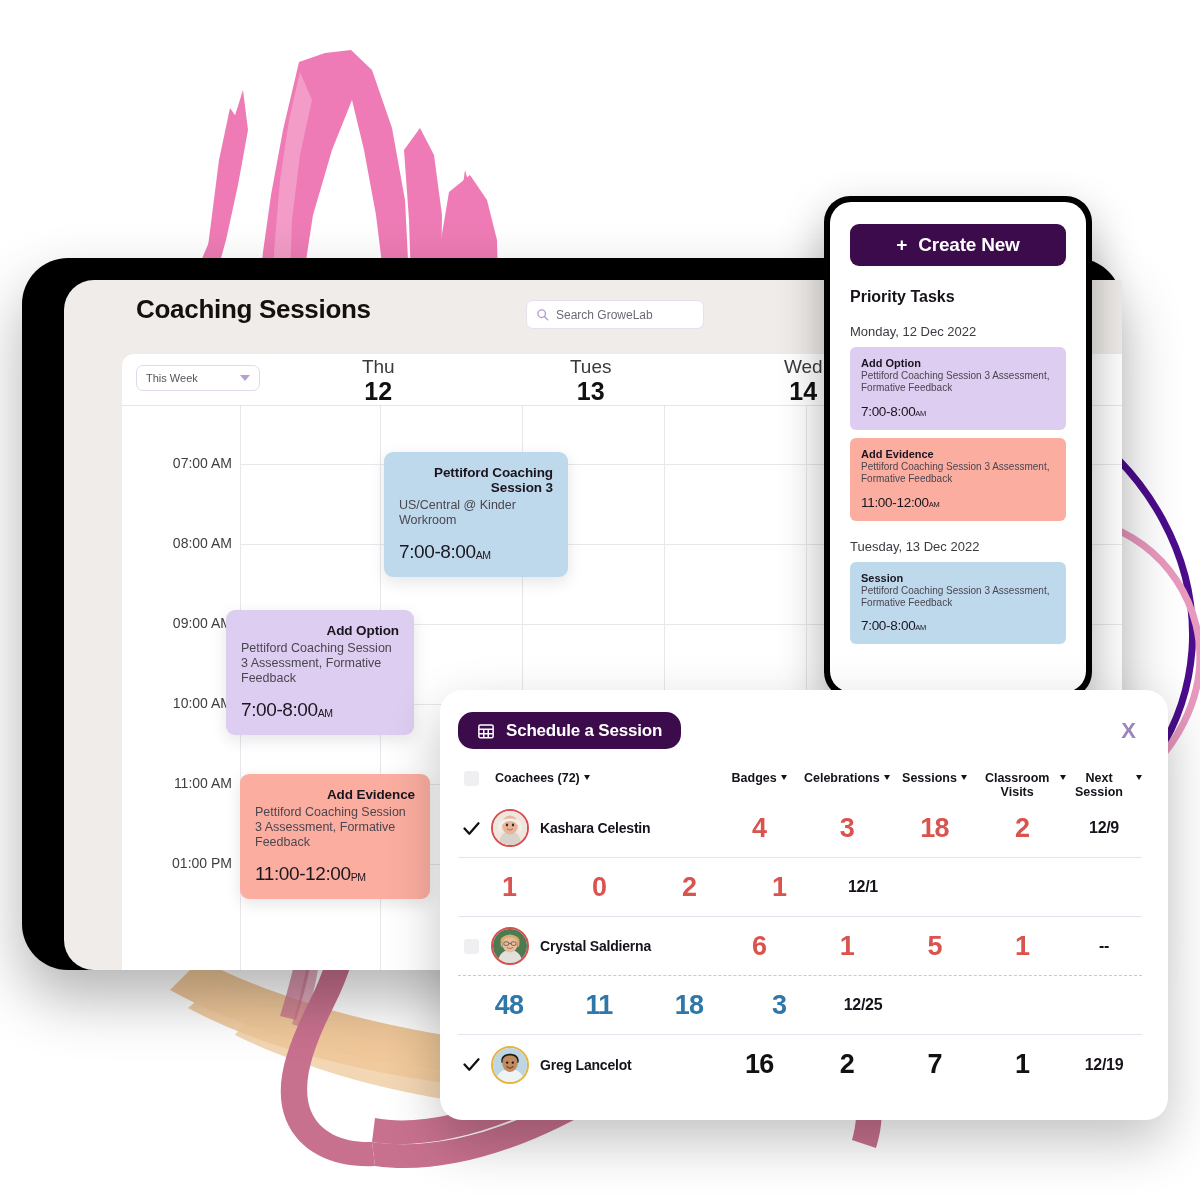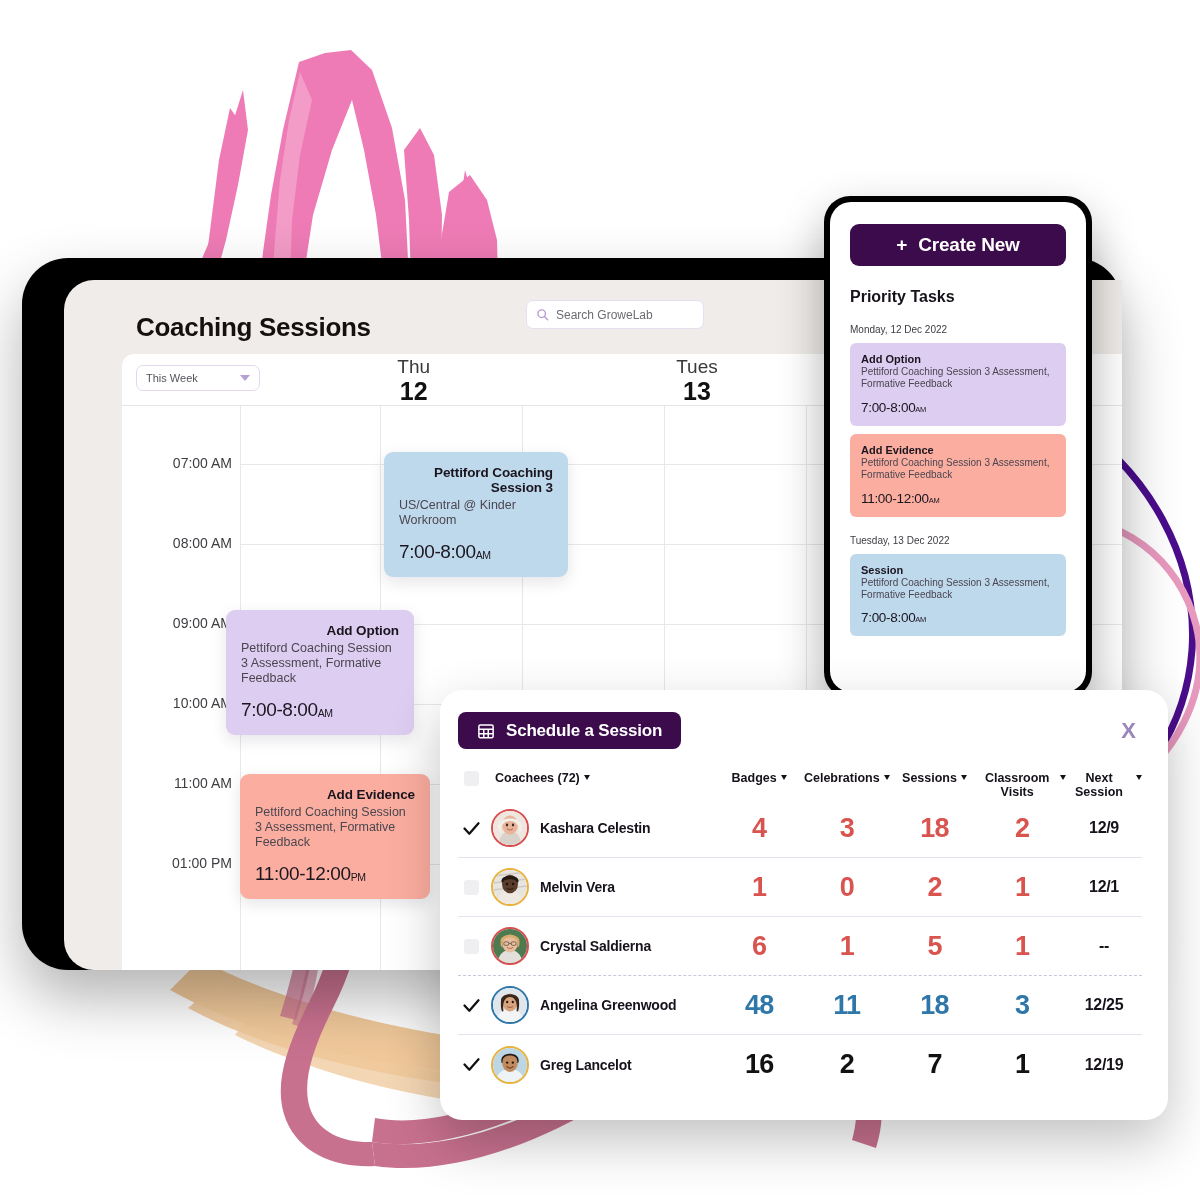--- a/index.html
+++ b/index.html
@@ -21,21 +21,21 @@
   }
   .tablet-screen {
     position: absolute; left: 42px; top: 22px;
     width: 1058px; height: 690px;
     background: #efece9;
     border-radius: 30px 0 0 30px;
     overflow: hidden;
   }
   .tb-header { height: 74px; position: relative; }
   .tb-title {
-    position: absolute; left: 72px; top: 32px;
+    position: absolute; left: 72px; top: 14px;
     font-size: 26px; font-weight: 700; color: #15100f; letter-spacing: -.3px;
   }
   .search-box {
     position: absolute; left: 462px; top: 20px;
     width: 178px; height: 29px;
     background: #fff; border: 1px solid #e7dff0; border-radius: 7px;
     display: flex; align-items: center; gap: 7px; padding: 0 9px;
   }
   .search-box .txt { font-size: 12px; color: #6d6a73; }
   .mag { width: 13px; height: 13px; flex: none; }
@@ -85,38 +85,38 @@
     position: absolute; left: 6px; top: 6px; right: 6px; bottom: 6px;
     background: #fff; border-radius: 21px; overflow: hidden; padding: 22px 20px 0;
   }
   .create-btn {
     width: 100%; height: 42px; background: #3b0b4c; border-radius: 9px;
     color: #fff; font-size: 19px; font-weight: 700; letter-spacing: -.2px;
     display: flex; align-items: center; justify-content: center; gap: 11px;
   }
   .create-btn .plus { font-size: 19px; font-weight: 700; }
   .pt-title { margin-top: 22px; font-size: 16px; font-weight: 700; color: #16111a; }
-  .pt-date { margin-top: 18px; font-size: 10px; color: #3d3a42; }
+  .pt-date { margin-top: 18px; font-size: 13px; color: #3d3a42; }
   .pt-card { margin-top: 8px; border-radius: 6px; padding: 10px 11px 11px; }
   .pt-card .t { font-size: 11px; font-weight: 700; color: #1a141f; }
   .pt-card .s { font-size: 10px; color: #4a4550; line-height: 12.4px; margin-top: 1px; }
   .pt-card .time { font-size: 13.5px; color: #19141e; margin-top: 9px; letter-spacing: -.3px; }
   .pt-card .time sup { font-size: 7.5px; vertical-align: baseline; }
 
   
   .tablecard {
     position: absolute; left: 440px; top: 690px;
     width: 728px; height: 430px;
     background: #fff; border-radius: 22px;
     box-shadow: 0 22px 54px rgba(0,0,0,.24);
     padding: 22px 26px 0 18px; overflow: hidden;
   }
   .tc-top { display: flex; align-items: center; justify-content: space-between; }
   .sched-btn {
-    background: #3b0b4c; color: #fff; border-radius: 8px;
+    background: #3b0b4c; color: #fff; border-radius: 15px;
     height: 37px; padding: 0 19px; display: inline-flex; align-items: center; gap: 11px;
     font-size: 17px; font-weight: 700; letter-spacing: -.2px;
   }
   .close-x { font-size: 22px; font-weight: 700; color: #9b85bd; padding: 0 6px; }
 
   .thead { display: flex; align-items: flex-start; margin-top: 22px; padding-left: 6px; }
   .th { font-size: 12.5px; font-weight: 700; color: #16111a; display: flex; align-items: flex-start; justify-content: center; gap: 4px; line-height: 14px; text-align: center; }
   .th .tcar { width:0;height:0;border-left:3.5px solid transparent;border-right:3.5px solid transparent;border-top:5px solid #16111a; margin-top: 4px; flex:none; }
   .col-name { width: 258px; justify-content: flex-start; }
   .col-n { width: 90px; }
@@ -198,20 +198,24 @@
             <span class="caret"></span>
           </div>
           <div class="daycols">
             <div class="daycol">
               <div class="dn">Thu</div>
               <div class="dd">12</div>
             </div>
             <div class="daycol">
               <div class="dn">Tues</div>
               <div class="dd">13</div>
+            </div>
+            <div class="daycol">
+              <div class="dn">Wed</div>
+              <div class="dd">14</div>
             </div>
             <div class="daycol">
               <div class="dn">Thurs</div>
               <div class="dd">15</div>
             </div>
           </div>
         </div>
 
         <div class="grid-wrap">
           <div class="vline" style="left:118px"></div>
@@ -365,40 +369,20 @@
         <span class="nm">Kashara Celestin</span>
       </div>
       <div class="num" style="color:#d9534f">4</div>
       <div class="num" style="color:#d9534f">3</div>
       <div class="num" style="color:#d9534f">18</div>
       <div class="num" style="color:#d9534f">2</div>
       <div class="nxt">12/9</div>
     </div>
 
     <div class="row">
-      <div class="rname">
-        <span class="chkbox"></span>
-        <span class="avatar" style="border-color:#e8b33d">
-          <svg width="34" height="34" viewBox="0 0 34 34">
-            <rect width="34" height="34" fill="#e8e5e1"></rect>
-            <g stroke="#cfcac4" stroke-width="1.6">
-                <line x1="0" y1="6" x2="34" y2="2"></line>
-                <line x1="0" y1="13" x2="34" y2="9"></line>
-                <line x1="0" y1="20" x2="34" y2="16"></line>
-              </g>
-            <path d="M5 34 C5 24 11 21 17 21 C23 21 29 24 29 34 Z" fill="#efe9e2"></path>
-            <ellipse cx="17" cy="14" rx="8" ry="9.2" fill="#5a3c2b"></ellipse>
-            <path d="M8.6 10 C9.5 4.5 24.5 4.5 25.4 10 C25.8 12 25 13 24.4 12.6 C23 8 11 8 9.6 12.6 C9 13 8.2 12 8.6 10Z" fill="#241610"></path>
-            <ellipse cx="14" cy="14" rx="1.2" ry="1.3" fill="#1a1008"></ellipse>
-            <ellipse cx="20" cy="14" rx="1.2" ry="1.3" fill="#1a1008"></ellipse>
-            <path d="M14.3 18.5 Q17 20.4 19.7 18.5" stroke="#341f14" stroke-width="1.2" fill="none" stroke-linecap="round"></path>
-          </svg>
-        </span>
-        <span class="nm">Melvin Vera</span>
-      </div>
       <div class="num" style="color:#d9534f">1</div>
       <div class="num" style="color:#d9534f">0</div>
       <div class="num" style="color:#d9534f">2</div>
       <div class="num" style="color:#d9534f">1</div>
       <div class="nxt">12/1</div>
     </div>
 
     <div class="row dashed">
       <div class="rname">
         <span class="chkbox"></span>
@@ -417,39 +401,20 @@
         <span class="nm">Crystal Saldierna</span>
       </div>
       <div class="num" style="color:#d9534f">6</div>
       <div class="num" style="color:#d9534f">1</div>
       <div class="num" style="color:#d9534f">5</div>
       <div class="num" style="color:#d9534f">1</div>
       <div class="nxt">--</div>
     </div>
 
     <div class="row">
-      <div class="rname">
-        <span class="chkmark">
-          <svg width="21" height="21" viewBox="0 0 24 24" fill="none" stroke="#111" stroke-width="2.6" stroke-linecap="round" stroke-linejoin="round">
-              <polyline points="4,12 9.5,18 20,6"></polyline>
-            </svg>
-        </span>
-        <span class="avatar" style="border-color:#2e77a8">
-          <svg width="34" height="34" viewBox="0 0 34 34">
-            <rect width="34" height="34" fill="#dfe6ec"></rect>
-            <path d="M4 34 C4 25 10 21 17 21 C24 21 30 25 30 34 Z" fill="#f2f4f6"></path>
-            <ellipse cx="17" cy="14.5" rx="7.6" ry="9" fill="#d7a47e"></ellipse>
-            <path d="M8 13 C7 4 27 4 26 13 C26.6 21 25 25 23.6 23 C25 13 21 9 17 9 C13 9 9 13 10.4 23 C9 25 7.4 21 8 13Z" fill="#3a2519"></path>
-            <ellipse cx="14.2" cy="14" rx="1.1" ry="1.3" fill="#221509"></ellipse>
-            <ellipse cx="19.8" cy="14" rx="1.1" ry="1.3" fill="#221509"></ellipse>
-            <path d="M14.4 18.6 Q17 20.5 19.6 18.6" stroke="#a5644a" stroke-width="1.1" fill="none" stroke-linecap="round"></path>
-          </svg>
-        </span>
-        <span class="nm">Angelina Greenwood</span>
-      </div>
       <div class="num" style="color:#2e77a8">48</div>
       <div class="num" style="color:#2e77a8">11</div>
       <div class="num" style="color:#2e77a8">18</div>
       <div class="num" style="color:#2e77a8">3</div>
       <div class="nxt">12/25</div>
     </div>
 
     <div class="row last">
       <div class="rname">
         <span class="chkmark">

